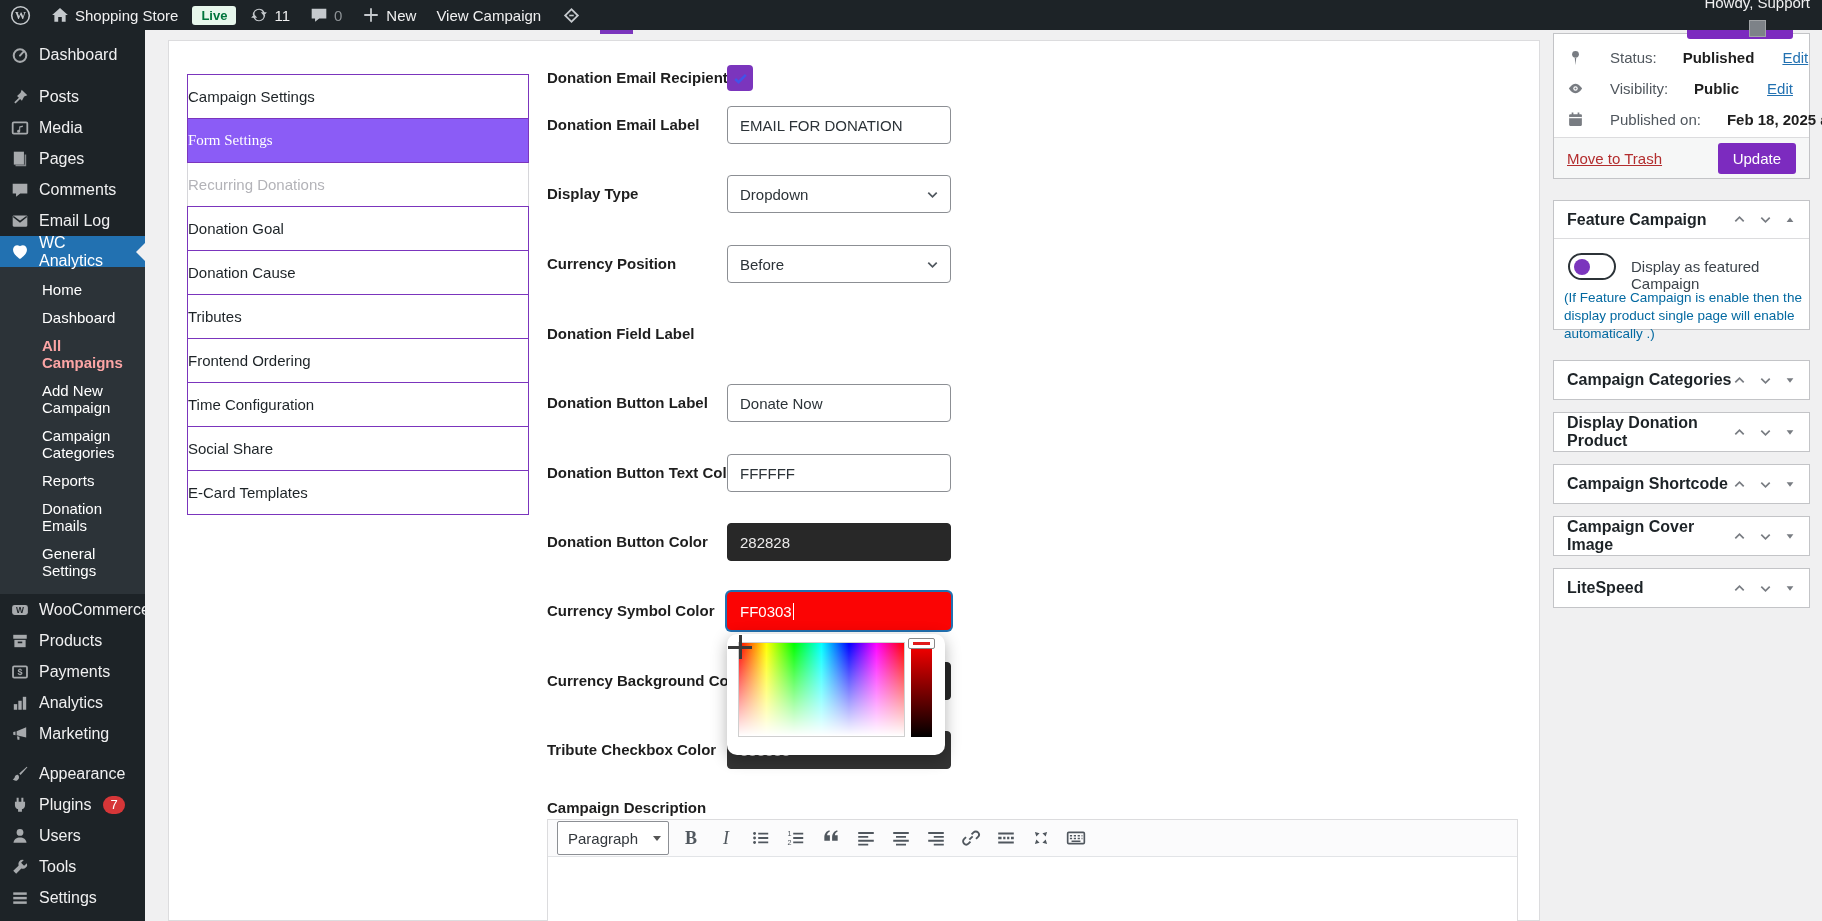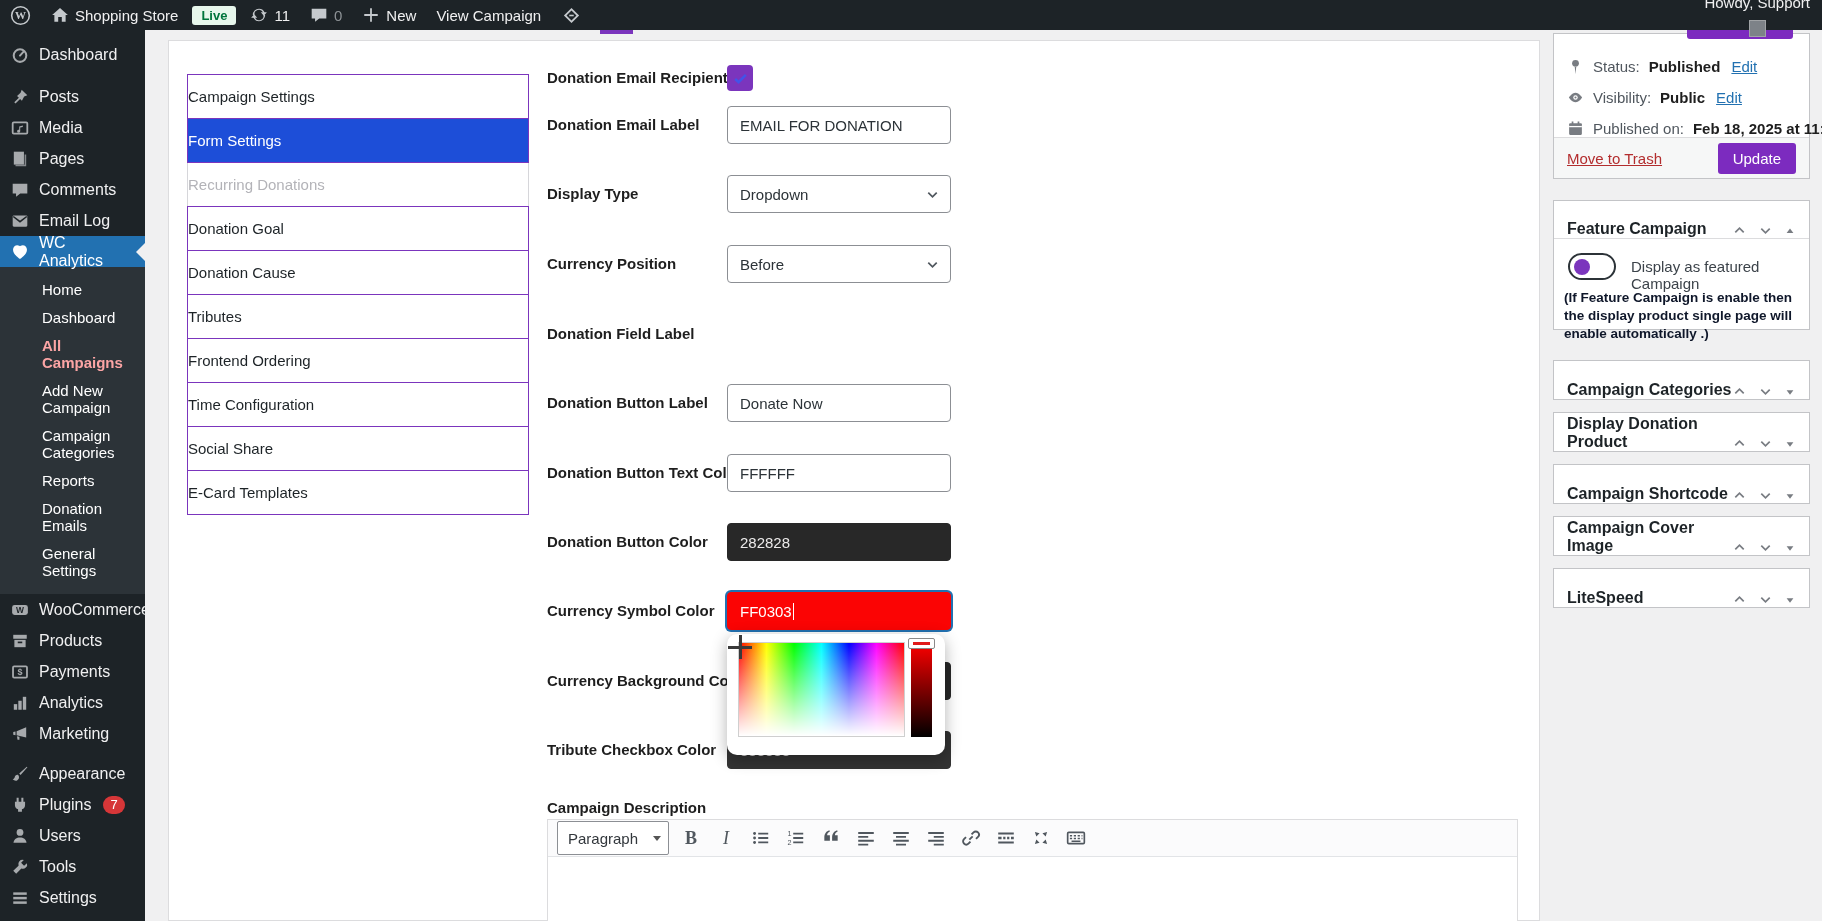--- a/index.html
+++ b/index.html
@@ -32,21 +32,21 @@
   .badge { background:#d63638; color:#fff; font-size:13px; line-height:1; padding:2.5px 7px; border-radius:10px; margin-left:2px; }
   .badge:empty { display:none; }
 
   
   .card { position:absolute; left:168px; top:40px; width:1372px; height:881px; background:#fff; border:1px solid #dcdcde; }
   .top-sliver { position:absolute; left:600px; top:30px; width:33px; height:4px; background:#7b35bd; z-index:55; }
 
   .tabs { position:absolute; left:18px; top:33px; width:342px; }
   .tab { height:45px; display:flex; align-items:center; font-size:15px; color:#1d2327; background:#fff; border:1px solid #7b35bd; margin-top:-1px; cursor:pointer; position:relative; }
   .tab:first-child { margin-top:0; }
-  .tab.active { background:#1d4ed8; color:#fff; z-index:2; }
+  .tab.active { background:#8b5cf6; color:#fff; z-index:2;font-family:Liberation Serif, serif; }
   .tab.disabled { border-color:#d6d6da; color:#b3b3b8; z-index:0; cursor:default; }
 
   
   .form-label { position:absolute; left:378px; font-size:15px; font-weight:600; color:#1e1e1e; white-space:nowrap; }
   .input { position:absolute; left:558px; width:224px; height:38px; border:1px solid #8c8f94; border-radius:4px; background:#fff; font-size:15px; color:#2c3338; display:flex; align-items:center; padding:0 10px 0 12px; cursor:text; }
   .select { cursor:pointer; justify-content:space-between; }
   .sel-caret { width:15px; height:15px; color:#50575e; }
   .checkbox { position:absolute; left:558px; width:26px; height:26px; background:#7b35bd; border-radius:4px; display:flex; align-items:center; justify-content:center; cursor:pointer; }
   .cb-check { width:17px; height:17px; }
   .input.dark { background:#282828; border-color:#282828; color:#eceaea; }
@@ -70,39 +70,39 @@
   .editor-toolbar { height:37px; border-bottom:1px solid #e2e4e7; background:#fbfbfc; display:flex; align-items:center; gap:9px; padding:0 9px; }
   .para-select { width:112px; height:34px; border:1px solid #8c8f94; border-radius:2px; background:#fff; font-size:15px; color:#32373c; display:flex; align-items:center; justify-content:space-between; padding:0 7px 0 10px; cursor:pointer; }
   .para-caret { width:0; height:0; border-left:4.5px solid transparent; border-right:4.5px solid transparent; border-top:5.5px solid #555; }
   .tb-btn { width:26px; height:26px; display:flex; align-items:center; justify-content:center; color:#50575e; cursor:pointer; font-size:17px; }
   .tb-btn svg { width:20px; height:20px; }
 
   
   .rightcol { position:absolute; left:1553px; top:30px; width:257px; }
   .preview-sliver { position:absolute; left:134px; top:0; width:106px; height:9px; background:#7c2bbf; border-radius:0 0 3px 3px; z-index:3; }
   .pub-box { position:absolute; left:0; top:3px; width:257px; height:146px; background:#fff; border:1px solid #c3c4c7; }
-  .pub-row { position:absolute; left:13px; display:flex; align-items:center; gap:9px; font-size:15px; color:#50575e; white-space:nowrap;margin-top:9px; }
+  .pub-row { position:absolute; left:13px; display:flex; align-items:center; gap:26px; font-size:15px; color:#50575e; white-space:nowrap; }
   .pub-icon { width:17px; height:17px; color:#787c82; flex:0 0 17px; }
   .pub-row b { color:#1e1e1e; }
   .edit-link { color:#2271b1; text-decoration:underline; cursor:pointer; margin-left:2px; }
   .pub-footer { position:absolute; left:0; right:0; bottom:0; height:41px; background:#f6f7f7; border-top:1px solid #dcdcde; display:flex; align-items:center; justify-content:space-between; padding:0 13px; }
   .trash-link { color:#b32d2e; text-decoration:underline; font-size:15px; cursor:pointer; }
   .update-btn { background:#7c2bbf; color:#fff; border:none; border-radius:3px; font-size:15px; padding:7px 15px; cursor:pointer; font-family:inherit; }
 
   .mbox { background:#fff; border:1px solid #c3c4c7; }
-  .mbox-header { height:38px; display:flex; align-items:flex-end; padding:0 13px; font-size:16px; font-weight:bold; color:#1d2327; cursor:pointer; }
+  .mbox-header { height:38px; display:flex; align-items:center; padding:0 13px; font-size:16px; font-weight:bold; color:#1d2327; cursor:pointer; }
   .mbox-ctls { margin-left:auto; display:flex; align-items:center; gap:11px; color:#787c82; }
   .mb-ctl { width:15px; height:15px; cursor:pointer; }
   .mb-ctl.tri { width:12px; height:12px; }
   .feature-box { position:absolute; left:0; top:170px; width:257px; height:130px; }
   .feature-box .mbox-header { border-bottom:1px solid #dcdcde; }
   .toggle { position:absolute; left:14px; top:52px; width:48px; height:27px; border:2px solid #2c3338; border-radius:14px; background:#fff; cursor:pointer; }
   .toggle-knob { position:absolute; left:4px; top:3.5px; width:16px; height:16px; border-radius:50%; background:#7b35bd; }
   .toggle-label { position:absolute; left:77px; top:57px; font-size:15px; color:#3c434a; }
-  .feature-note { position:absolute; left:10px; top:88px; width:240px; font-size:13.5px; font-weight:bold; color:#0f172a; line-height:1.35; }
+  .feature-note { position:absolute; left:10px; top:88px; width:240px; font-size:13.5px; font-weight:normal; color:#0369a1; line-height:1.35; }
   .mbox-stack { position:absolute; left:0; top:330px; width:257px; display:flex; flex-direction:column; gap:12px; }
   .mbox-stack .mbox-header { height:38px; }
 </style>
 </head>
 <body>
 
 <div class="adminbar">
   <div class="ab-item">
     <span class="ab-icon lg">
         <svg viewBox="0 0 20 20">

